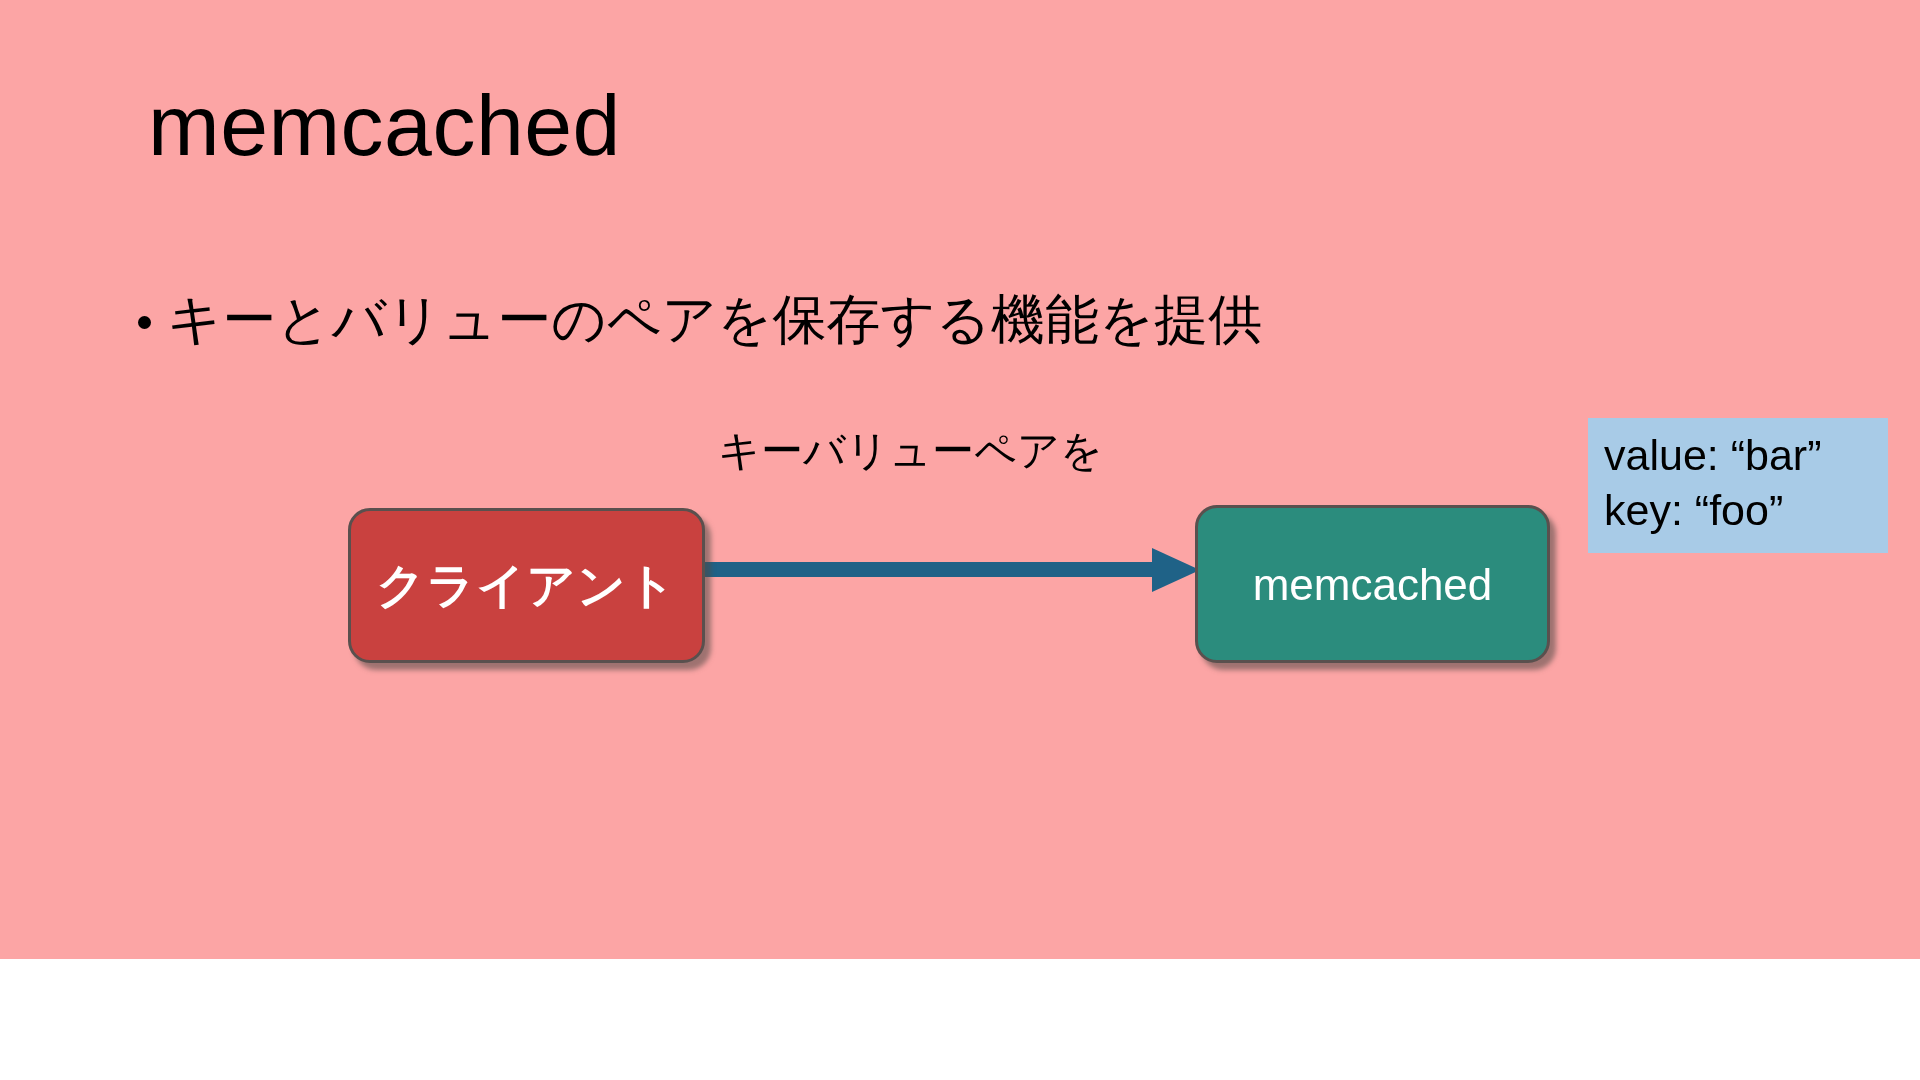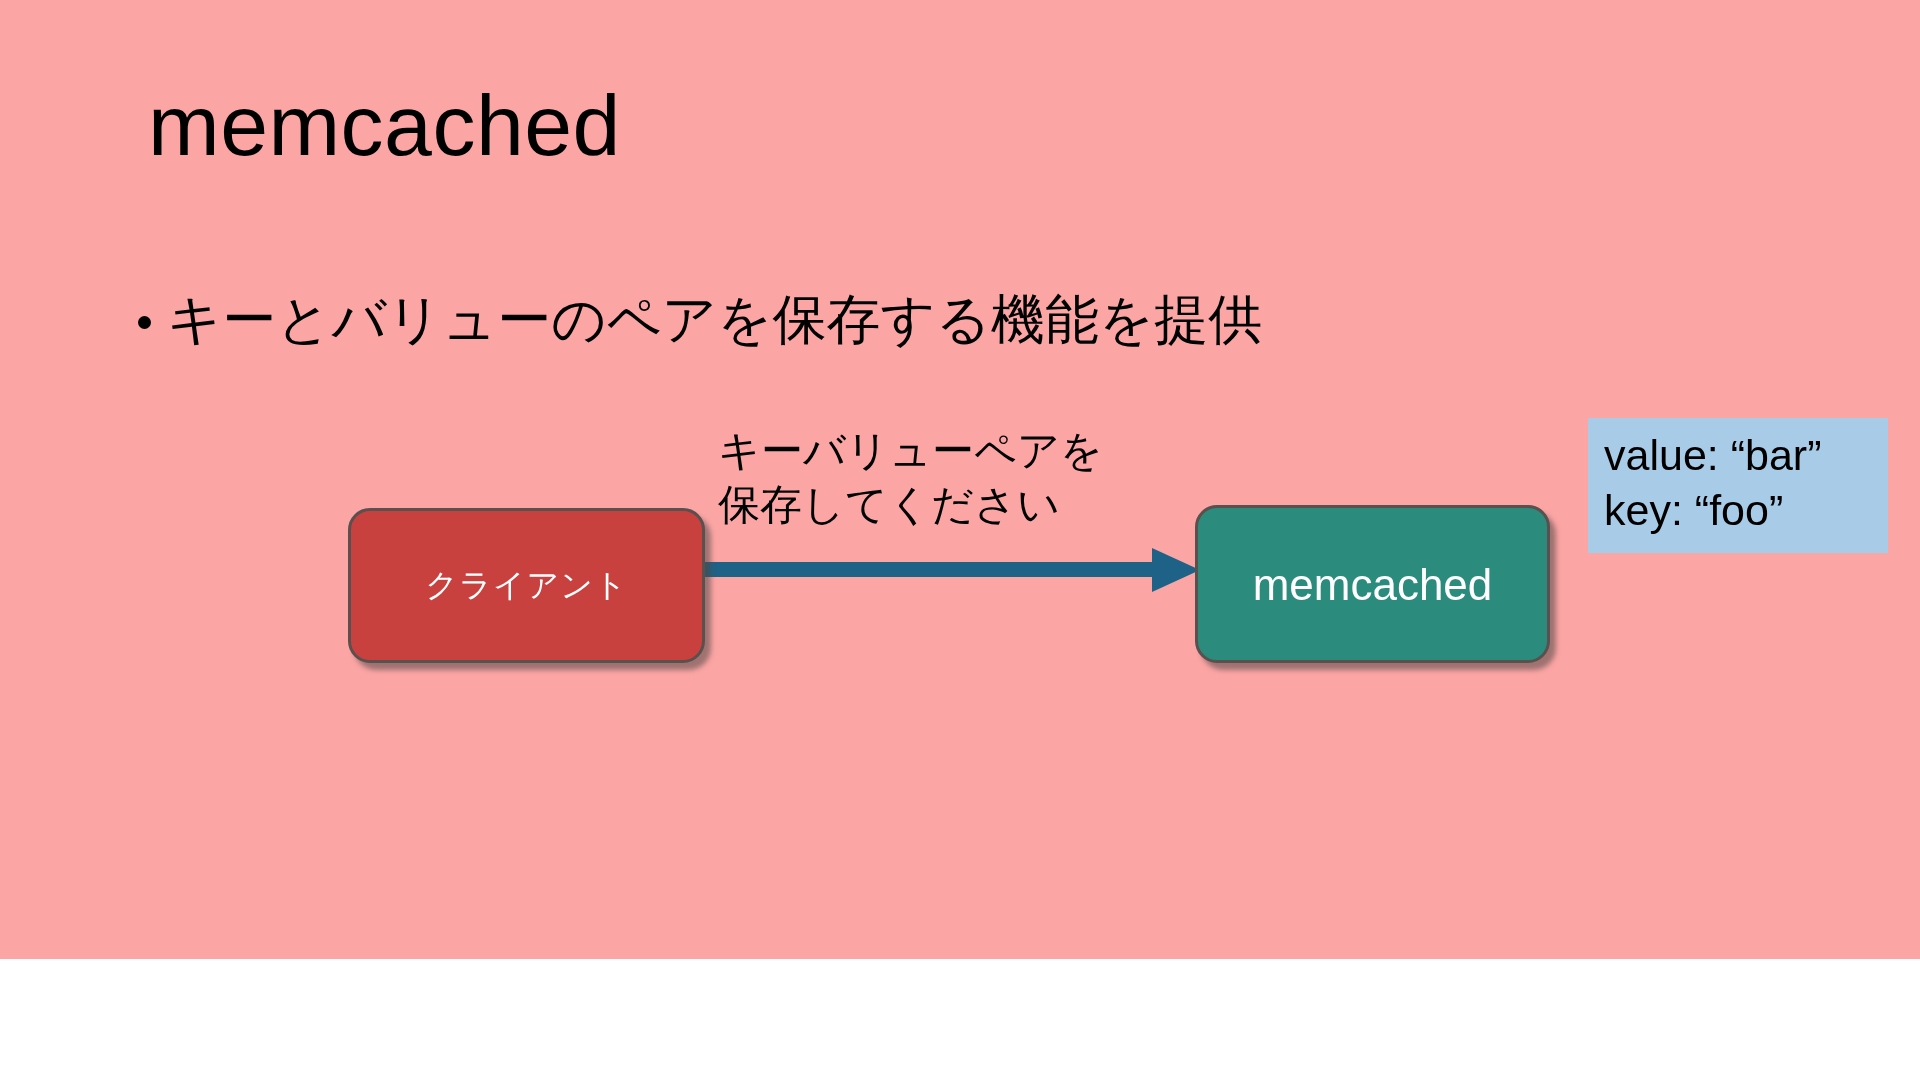--- a/index.html
+++ b/index.html
@@ -84,22 +84,23 @@
     font-weight: 300;
     box-shadow: 6px 7px 5px rgba(80, 72, 70, 0.55);
   }
 
   .node-client {
     left: 348px;
     top: 508px;
     width: 357px;
     height: 155px;
     background: #C9413F;
-    font-size: 32px;
+    font-size: 48px;
     letter-spacing: 1px;
+    font-weight: bold;
   }
 
   .node-server {
     left: 1195px;
     top: 505px;
     width: 355px;
     height: 158px;
     background: #2B8C7D;
     font-size: 44px;
     line-height: 1.25;
@@ -155,21 +156,20 @@
 
   <div class="bullet-row">
     <span class="bullet-dot"></span>
     <span class="bullet-text">キーとバリューのペアを保存する機能を提供</span>
   </div>
 
   <div class="diagram">
 
     <div class="arrow-caption">
       <div>キーバリューペアを</div>
-      <div>保存してください</div>
     </div>
 
     <div class="arrow-wrap">
       <svg width="520" height="70" viewBox="0 0 520 70" xmlns="http://www.w3.org/2000/svg">
         <rect x="0" y="22" width="465" height="15" fill="#1F6287"></rect>
         <polygon points="452,8 500,30 452,52" fill="#1F6287"></polygon>
       </svg>
     </div>
 
     <div class="node node-client">

